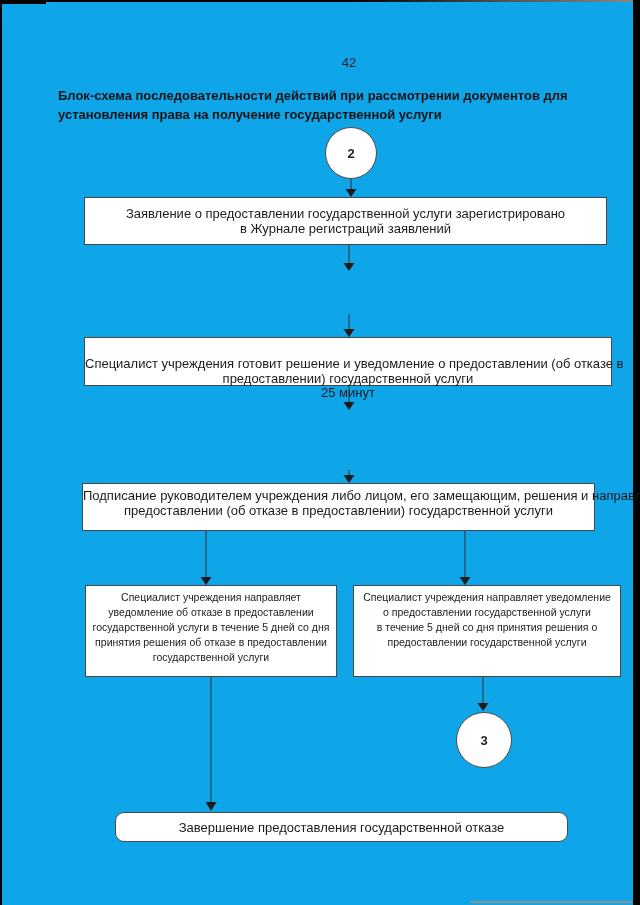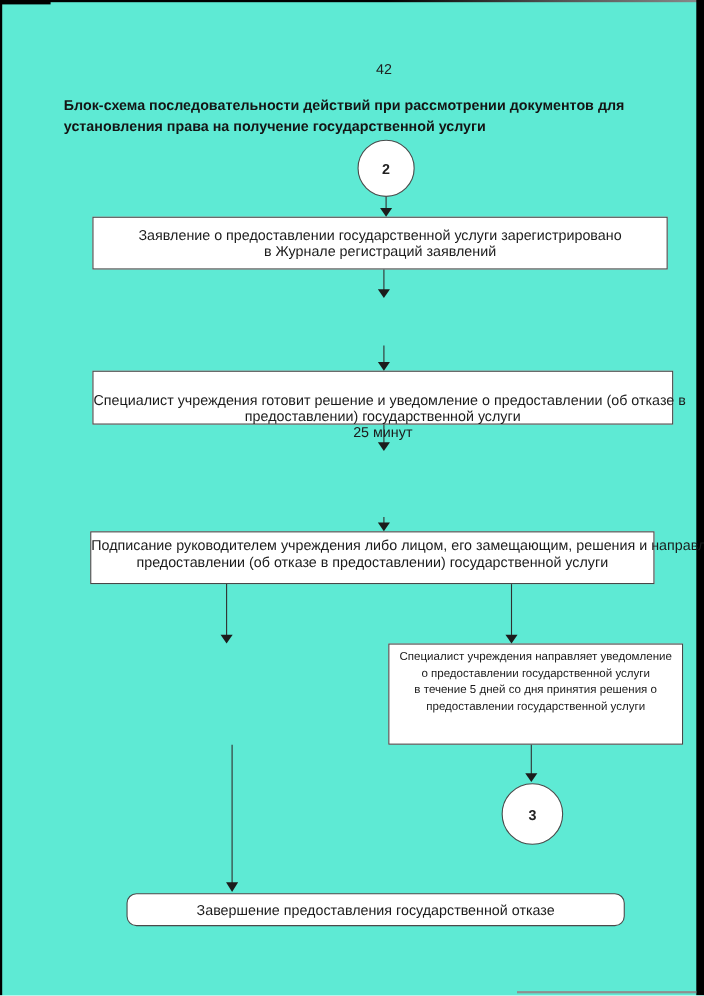--- a/index.html
+++ b/index.html
@@ -4,21 +4,21 @@
 <style>
   html, body {
     margin: 0;
     padding: 0;
     background: #ffffff;
   }
   #page {
     position: relative;
     width: 640px;
     height: 905px;
-    background: #5eead4;
+    background: #0ea5e9;
     overflow: hidden;
     font-family: "Liberation Sans", sans-serif;
     color: #1a1a1a;
   }
   
   .scan-top {
     position: absolute; left: 0; top: 0; width: 640px; height: 2px;
     background: linear-gradient(to right, #000 0%, #000 55%, #555 80%, #8a8a8a 100%);
   }
   .scan-top-thick {
@@ -95,20 +95,25 @@
   </div>
 
   <div class="node box1">Заявление о предоставлении государственной услуги зарегистрировано
 в Журнале регистраций заявлений</div>
   <div class="node box3">Специалист учреждения готовит решение и уведомление о предоставлении (об отказе в
 предоставлении) государственной услуги
 25 минут</div>
   <div class="node box5">Подписание руководителем учреждения либо лицом, его замещающим, решения и направляет о
 предоставлении (об отказе в предоставлении) государственной услуги</div>
 
+  <div class="node branch-left">Специалист учреждения направляет
+уведомление об отказе в предоставлении
+государственной услуги в течение 5 дней со дня
+принятия решения об отказе в предоставлении
+государственной услуги</div>
   <div class="node branch-right">Специалист учреждения направляет уведомление
 о предоставлении государственной услуги
 в течение 5 дней со дня принятия решения о
 предоставлении государственной услуги</div>
 
   <div class="circle circle-3">
     <span>3</span>
   </div>
 
   <div class="node end-box">Завершение предоставления государственной отказе</div>

